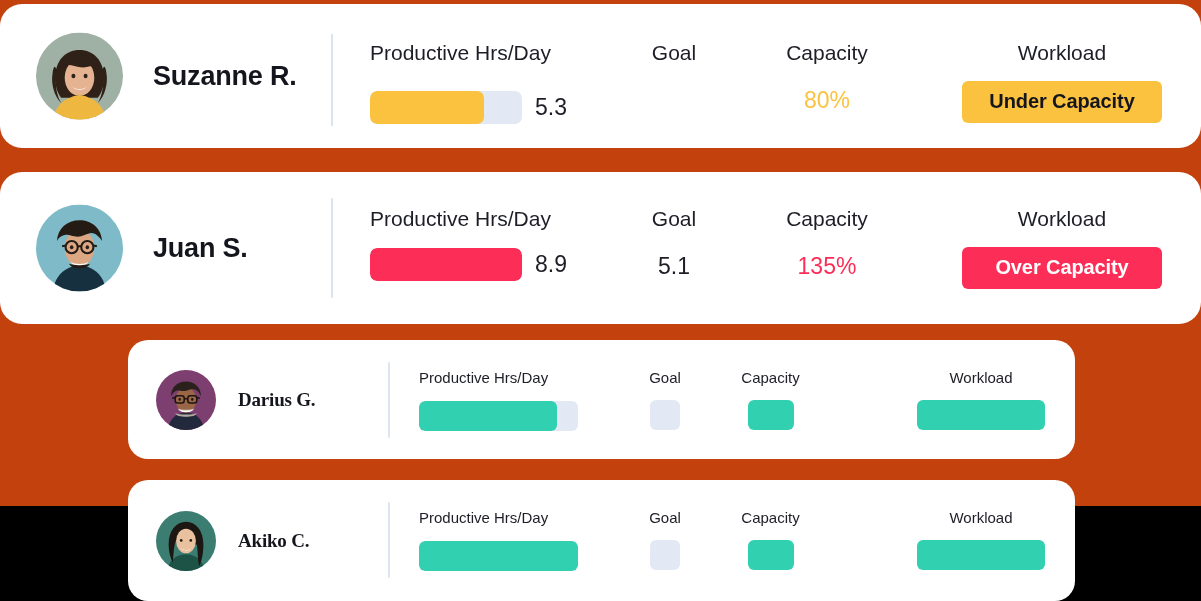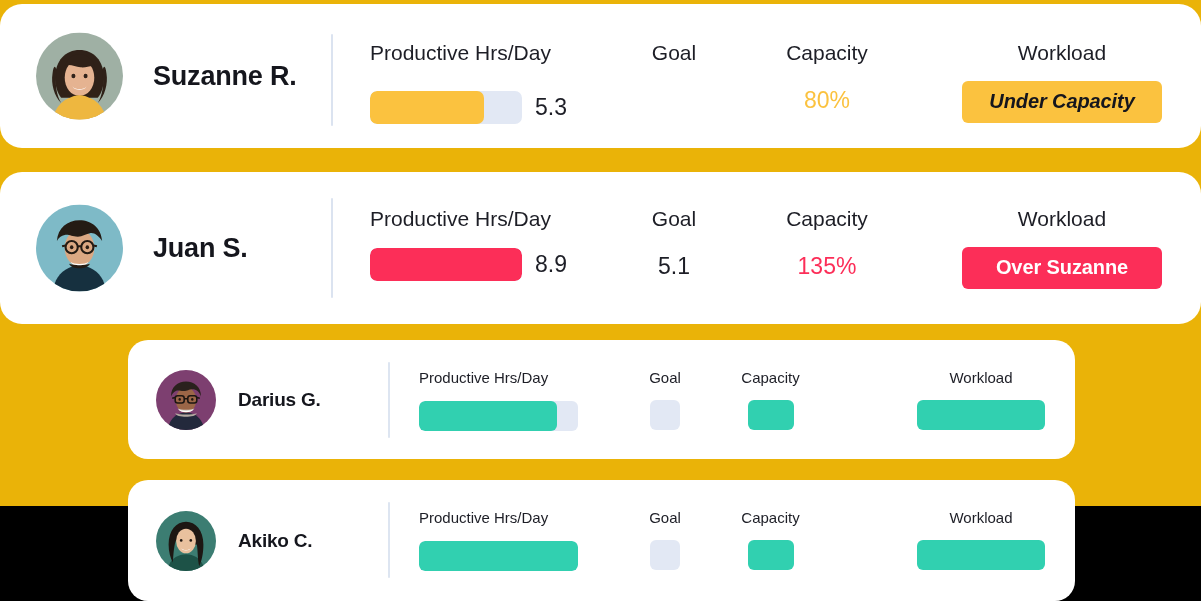--- a/index.html
+++ b/index.html
@@ -9,21 +9,21 @@
     height: 601px;
     background: #000000;
     overflow: hidden;
     font-family: "Liberation Sans", sans-serif;
   }
 
   .stage {
     position: relative;
     width: 1201px;
     height: 506px;
-    background: #eab308;
+    background: #c2410c;
   }
 
   
   .card {
     position: absolute;
     background: #ffffff;
     border-radius: 22px;
   }
 
   .card.full  { left: 0px;   width: 1201px; }
@@ -54,21 +54,21 @@
 
   .avatar svg { display: block; width: 100%; height: 100%; }
 
   .person-name {
     color: #15161d;
     font-weight: bold;
     letter-spacing: -0.2px;
     white-space: nowrap;
   }
   .person-name.big   { font-size: 27px; margin-left: 30px; }
-  .person-name.small { font-size: 19px; margin-left: 22px; }
+  .person-name.small { font-size: 19px; margin-left: 22px; font-family: Liberation Serif, serif; }
 
   
   .divider {
     position: absolute;
     width: 2px;
     background: #dbe3f0;
     border-radius: 2px;
   }
   .divider.big   { left: 331px; top: 30px; height: 92px; }
   .divider.small { width: 2px; background: #dde5f1; }
@@ -181,21 +181,21 @@
       <div class="metric-label big">Goal</div>
     </div>
 
     <div class="metric" style="left:763px; top:38px; width:128px;">
       <div class="metric-label big">Capacity</div>
       <div class="metric-value big accent-yellow" style="margin-top:26px;">80%</div>
     </div>
 
     <div class="metric" style="left:962px; top:38px; width:200px;">
       <div class="metric-label big">Workload</div>
-      <div class="badge big" id="badge-0" style="margin-top: 18px; background: rgb(251, 194, 63); color: rgb(21, 22, 29); font-style: italic;">Under Capacity</div>
+      <div class="badge big" id="badge-0" style="margin-top: 18px; background: rgb(251, 194, 63); color: rgb(21, 22, 29);">Under Capacity</div>
     </div>
   </div>
 
   <div class="card full card-2">
 
     <div class="identity big">
       <div class="avatar big">
         <svg viewBox="0 0 100 100" aria-hidden="true">
           <rect width="100" height="100" fill="#7ebac7"></rect>
           <path d="M50 70c-12 0-22 7-27 17-2 5-3 9-3 13h60c0-4-1-8-3-13-5-10-15-17-27-17z" fill="#16303f"></path>
@@ -232,21 +232,21 @@
       <div class="metric-value big" style="margin-top:26px;">5.1</div>
     </div>
 
     <div class="metric" style="left:763px; top:36px; width:128px;">
       <div class="metric-label big">Capacity</div>
       <div class="metric-value big accent-pink" style="margin-top:26px;">135%</div>
     </div>
 
     <div class="metric" style="left:962px; top:36px; width:200px;">
       <div class="metric-label big">Workload</div>
-      <div class="badge big" id="badge-1" style="margin-top: 18px; background: rgb(252, 46, 88); color: rgb(255, 255, 255);">Over Suzanne</div>
+      <div class="badge big" id="badge-1" style="margin-top: 18px; background: rgb(252, 46, 88); color: rgb(255, 255, 255);">Over Capacity</div>
     </div>
   </div>
 
   <div class="card inset card-3">
 
     <div class="identity small">
       <div class="avatar small">
         <svg viewBox="0 0 100 100" aria-hidden="true">
           <rect width="100" height="100" fill="#7d3f70"></rect>
           <path d="M50 71c-12 0-22 7-27 17-2 5-3 8-3 12h60c0-4-1-7-3-12-5-10-15-17-27-17z" fill="#23293c"></path>

